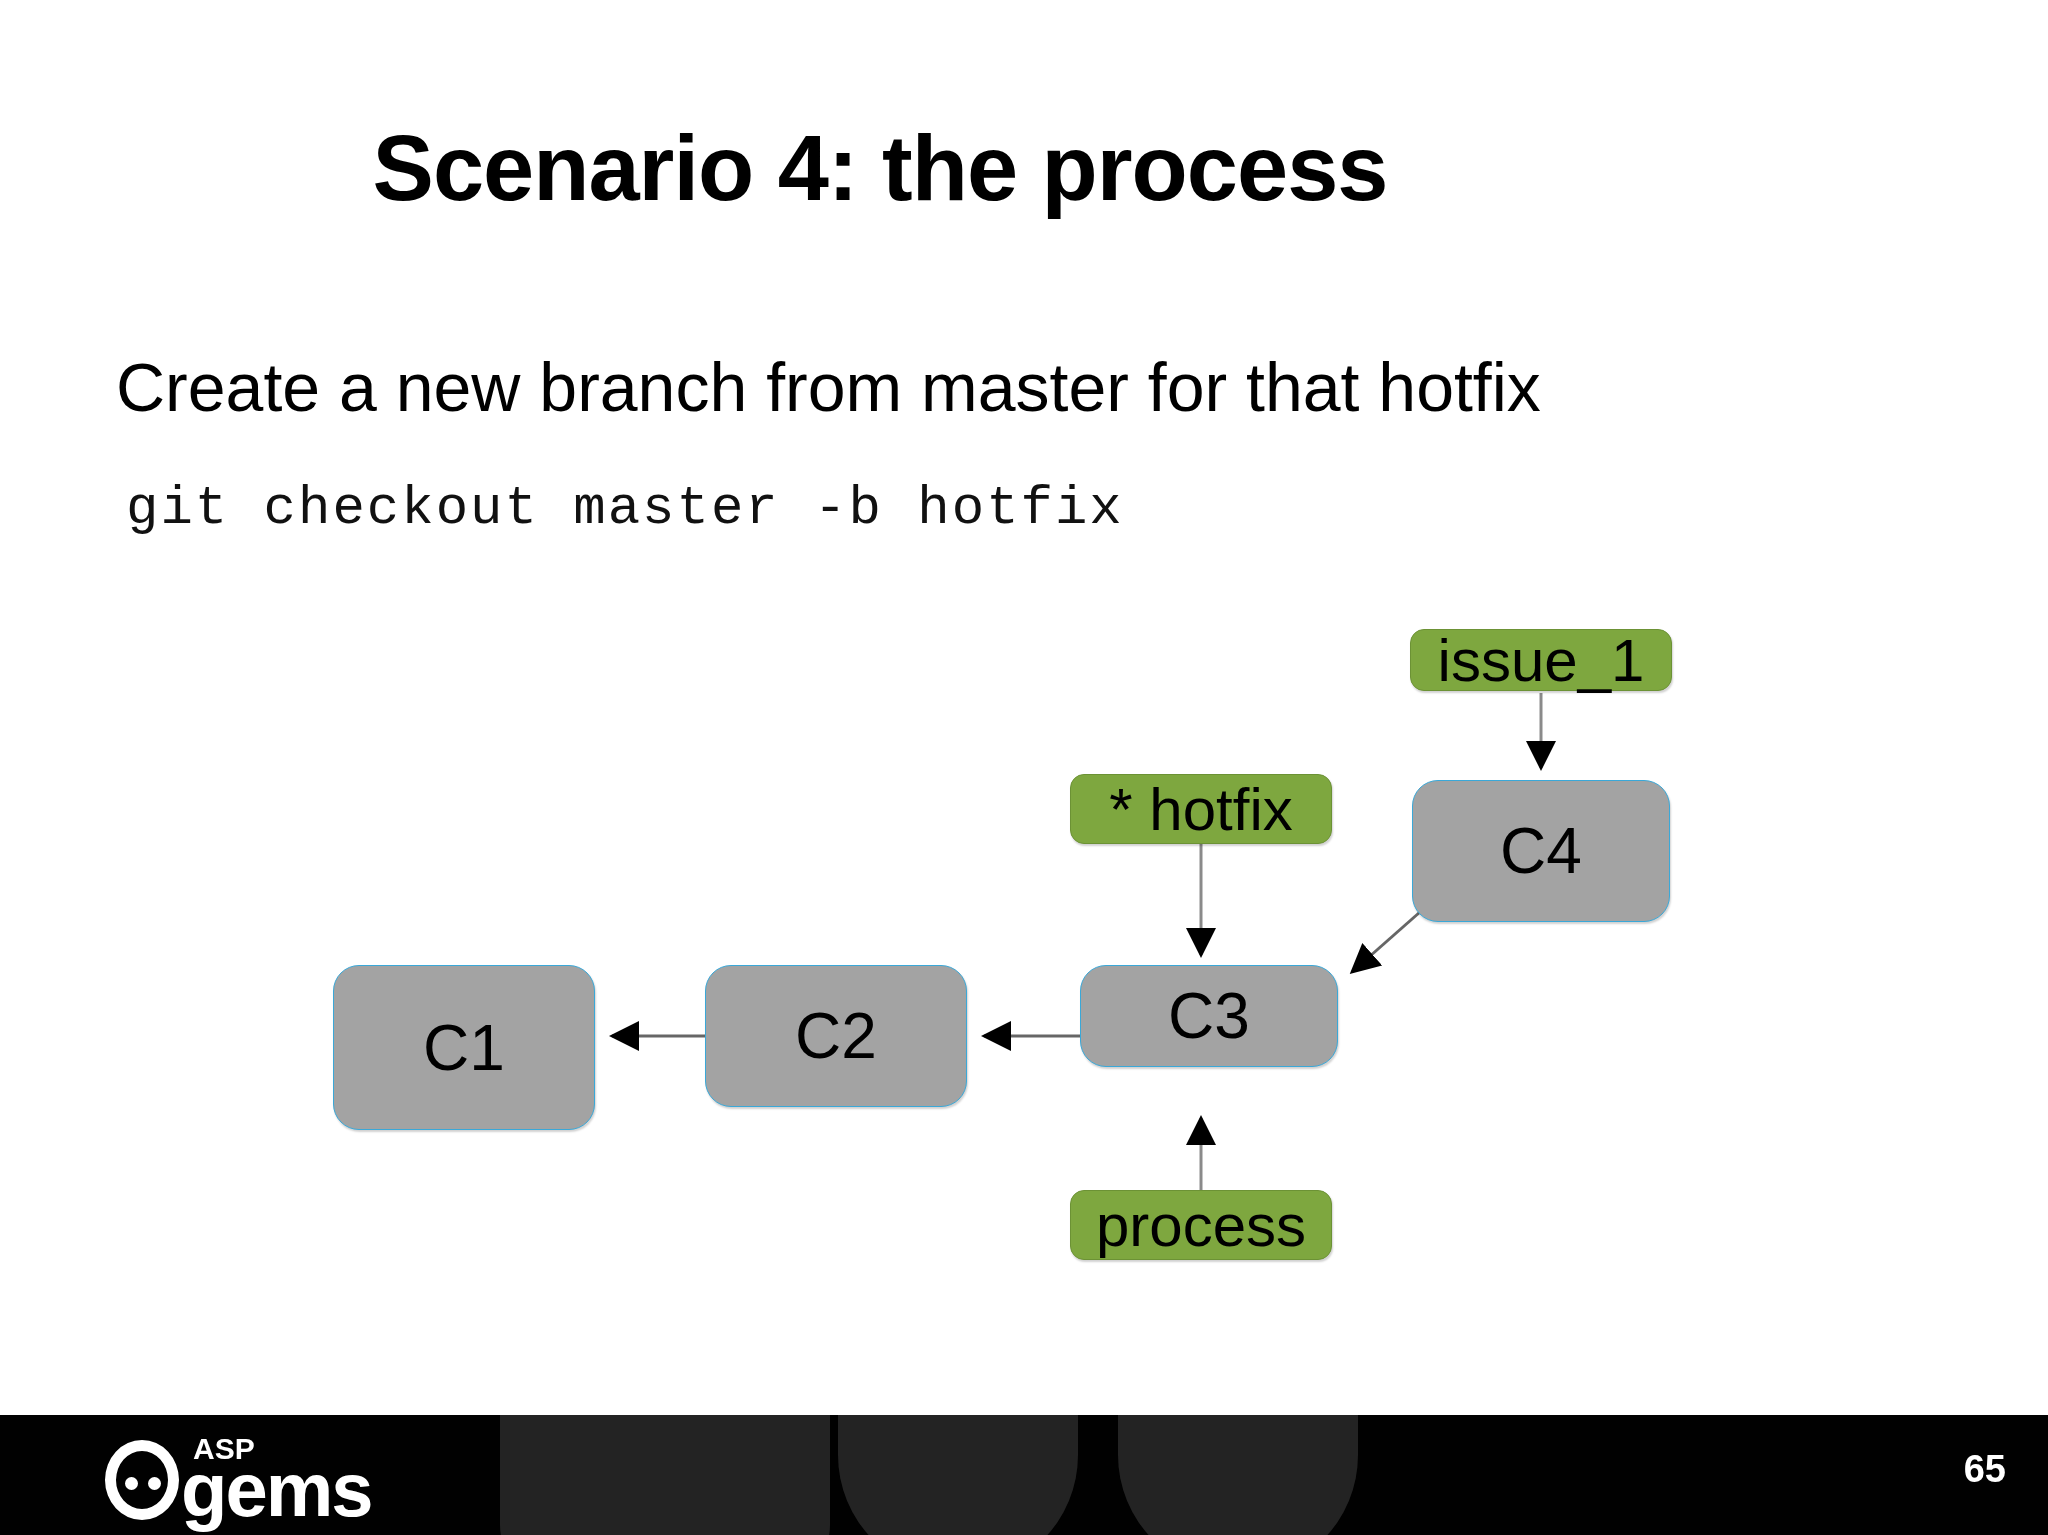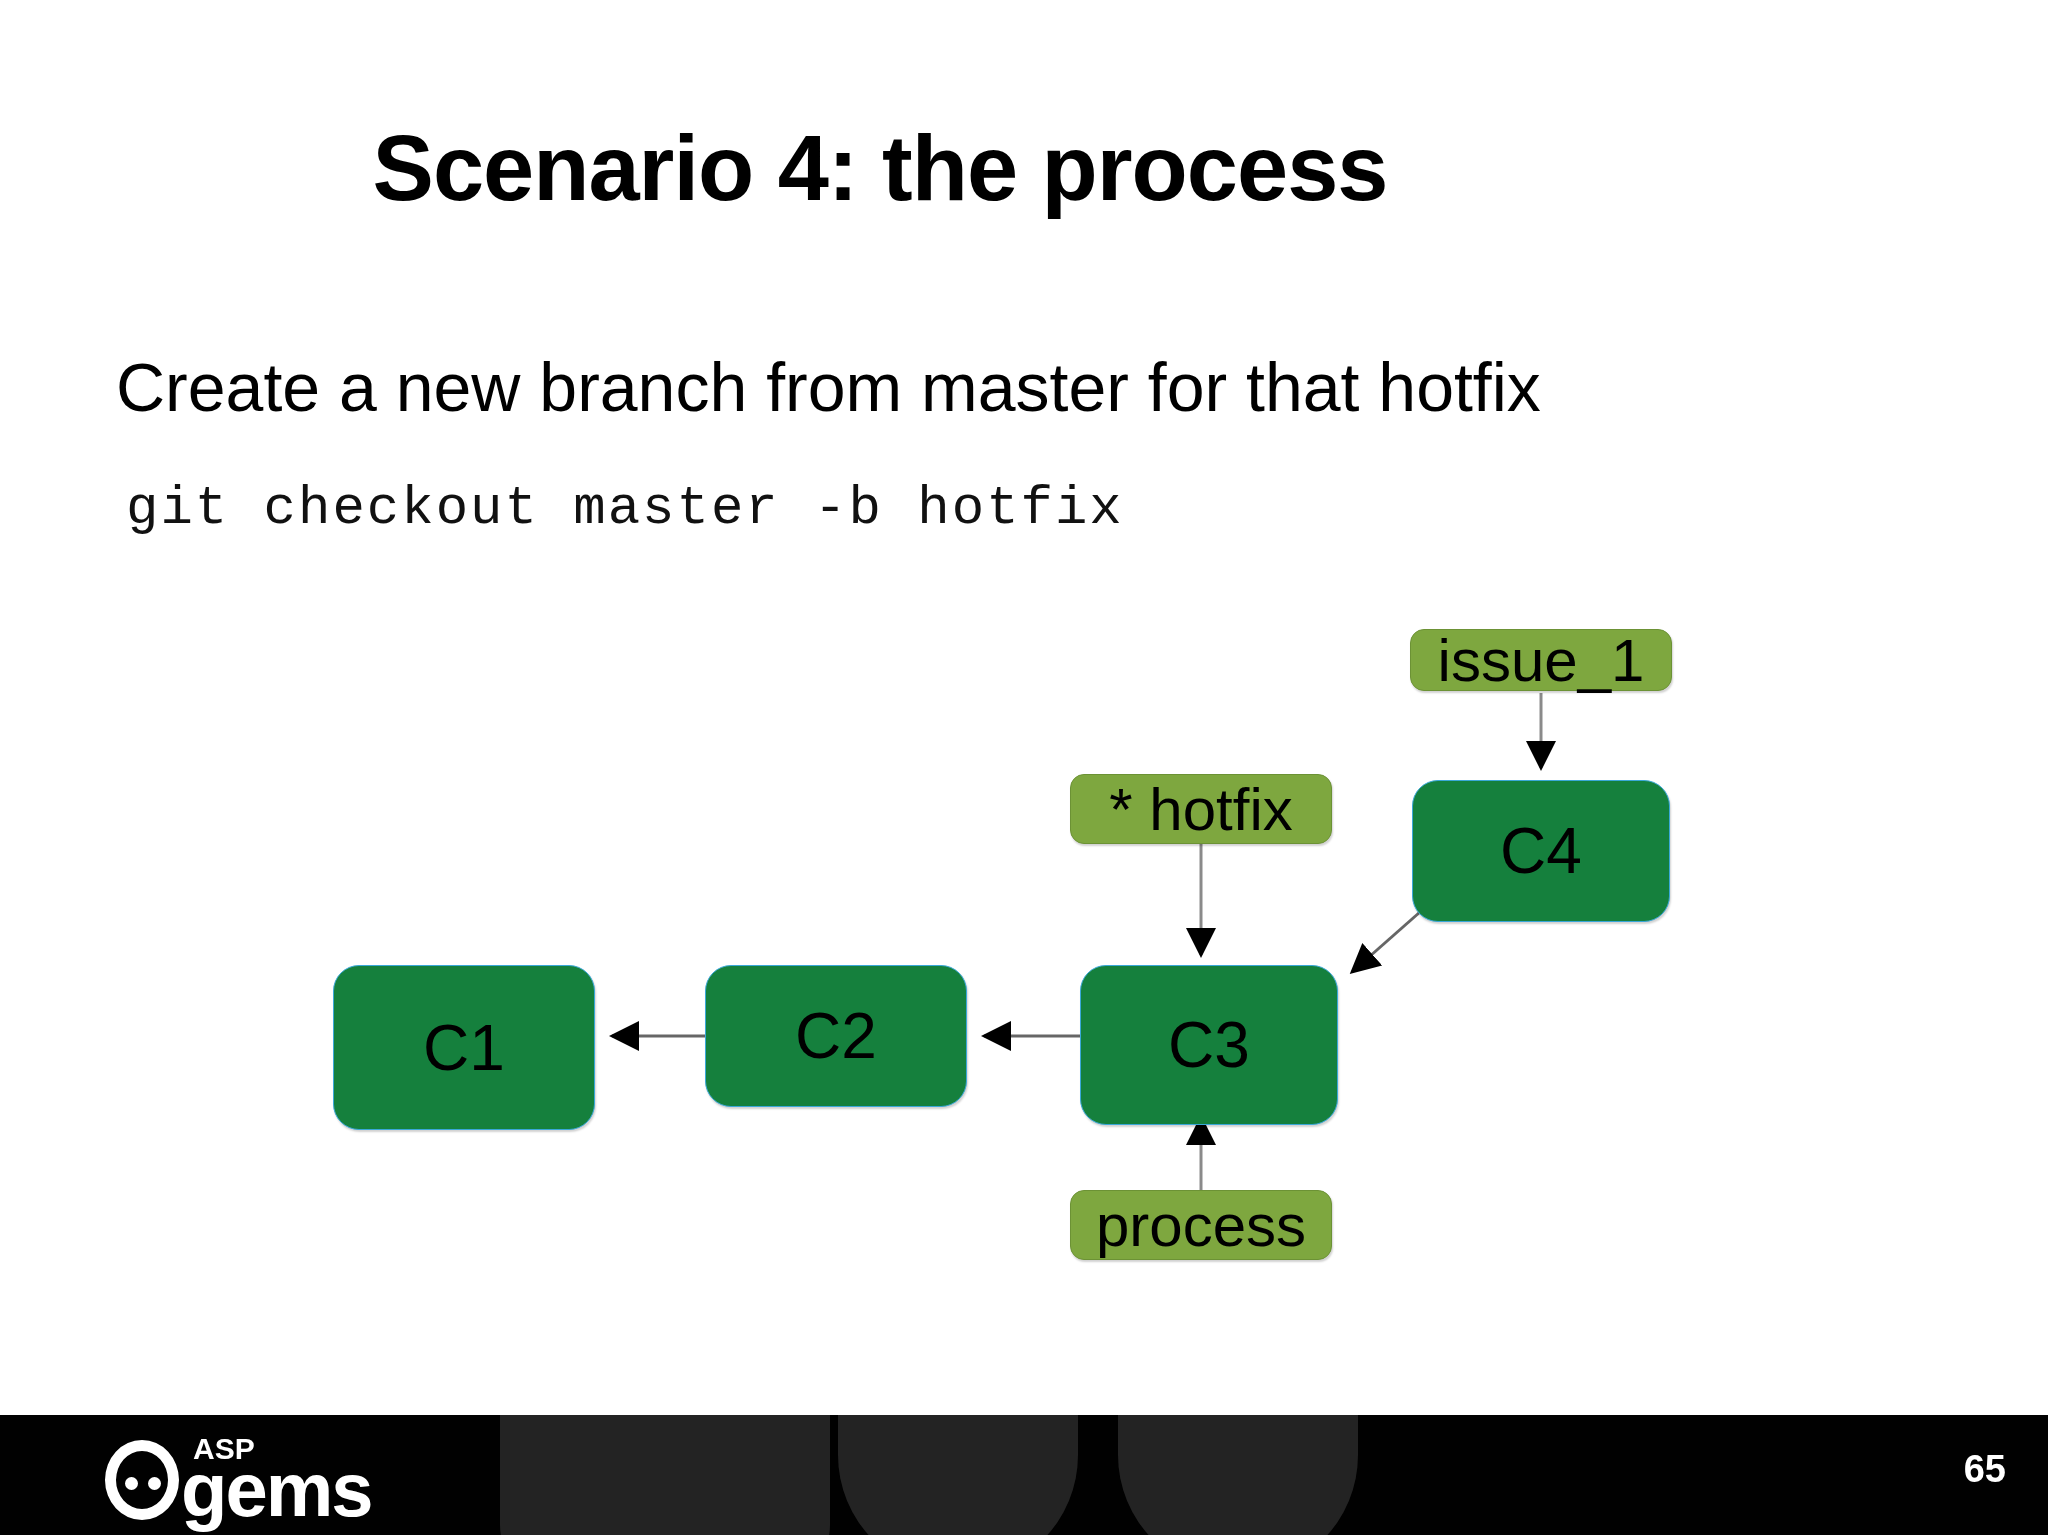--- a/index.html
+++ b/index.html
@@ -75,39 +75,39 @@
     position: absolute;
     display: flex;
     align-items: center;
     justify-content: center;
     box-sizing: border-box;
     color: #000000;
     white-space: nowrap;
   }
 
   .commit {
-    background: #15803d;
+    background: #a3a3a3;
     border: 1px solid #3aa8d8;
     border-radius: 26px;
     font-size: 64px;
     box-shadow: 1px 2px 2px rgba(0,0,0,0.18);
   }
 
   .branch-label {
     background: #7ea73f;
     border: 1px solid #6c9235;
     border-radius: 14px;
     font-size: 60px;
     box-shadow: 1px 2px 2px rgba(0,0,0,0.18);
   }
 
   
   #node-c1 { left: 333px;  top: 965px;  width: 262px; height: 165px; }
   #node-c2 { left: 705px;  top: 965px;  width: 262px; height: 142px; text-align: right; }
-  #node-c3 { left: 1080px; top: 965px;  width: 258px; height: 160px; }
+  #node-c3 { left: 1080px; top: 965px;  width: 258px; height: 102px; }
   #node-c4 { left: 1412px; top: 780px;  width: 258px; height: 142px; }
 
   #label-issue1 { left: 1410px; top: 629px;  width: 262px; height: 62px; }
   #label-hotfix { left: 1070px; top: 774px;  width: 262px; height: 70px; }
   #label-master { left: 1070px; top: 1190px; width: 262px; height: 70px; }
 
   
   .footer {
     position: absolute;
     left: 0;

